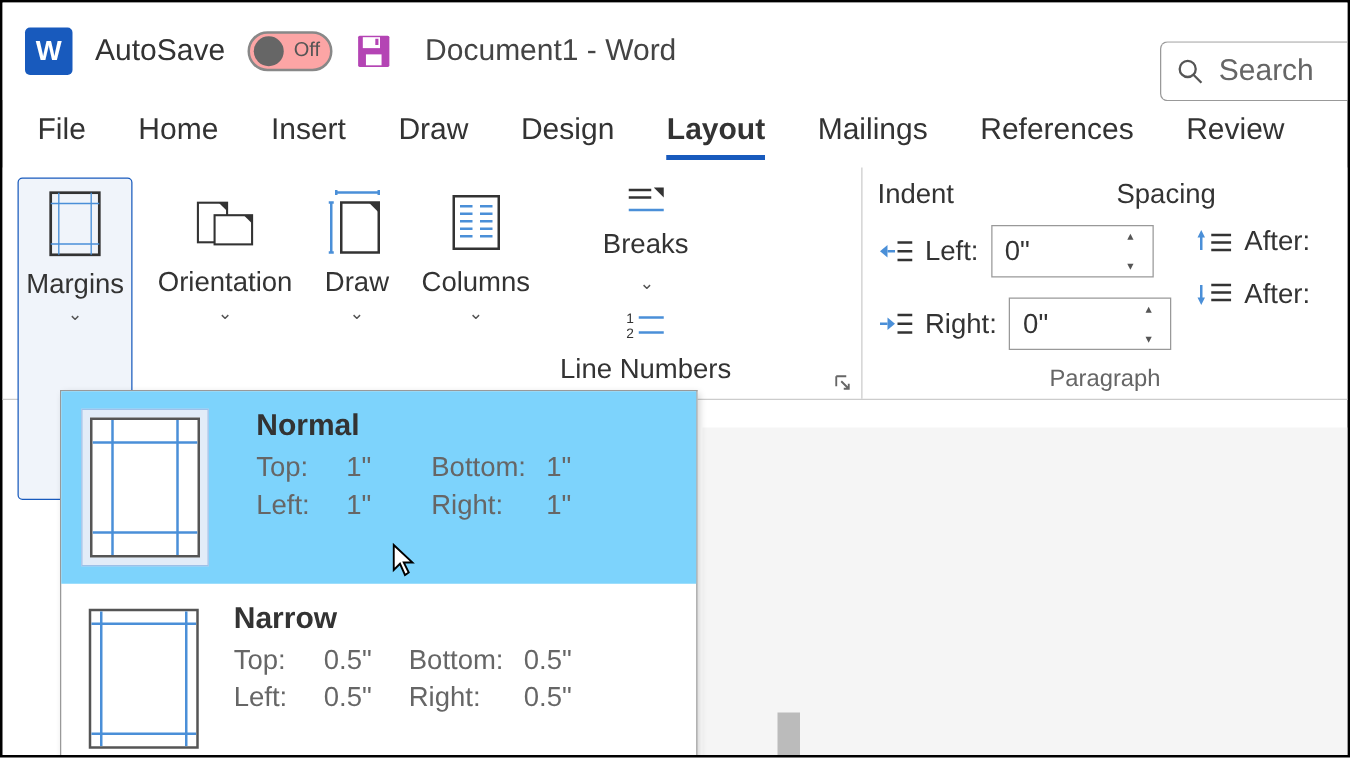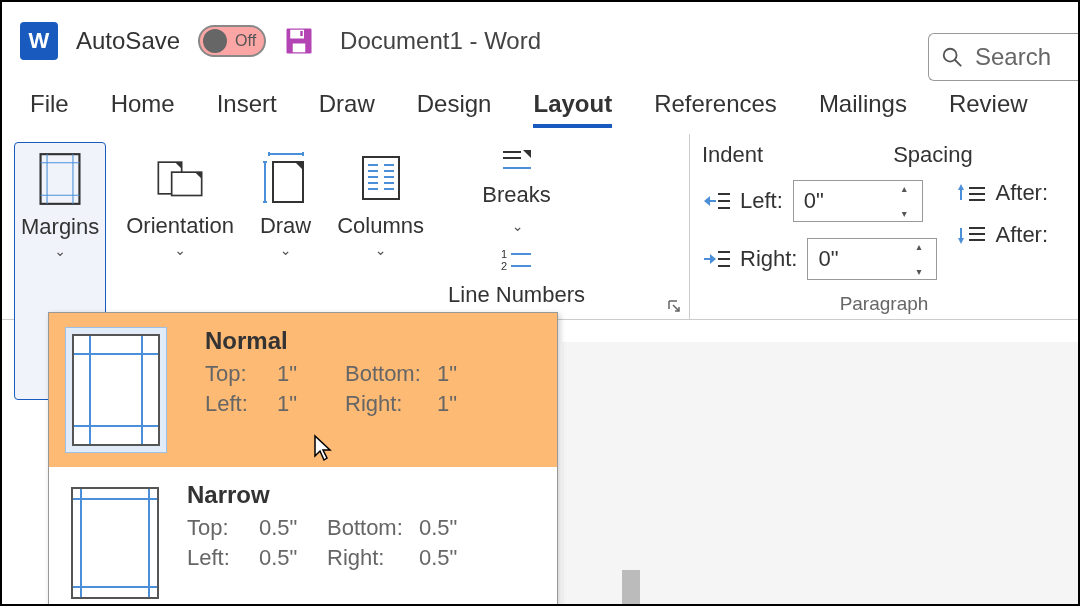--- a/index.html
+++ b/index.html
@@ -51,21 +51,21 @@
   .para-row { display: flex; align-items: center; gap: 10px; font-size: 22px; color: #333; }
   .para-icon { width: 28px; height: 22px; flex-shrink: 0; }
   .spinner { width: 130px; height: 42px; border: 1px solid #999; display: flex; align-items: center; position: relative; background: #fff; }
   .spinner-val { padding-left: 10px; font-size: 22px; color: #333; }
   .spinner-arrows { position: absolute; right: 4px; top: 2px; bottom: 2px; width: 16px; display: flex; flex-direction: column; justify-content: space-between; font-size: 10px; color: #555; }
   .spacing-icon { width: 28px; height: 22px; }
 
   
   .dropdown { position: absolute; left: 46px; top: 310px; width: 510px; background: #fff; border: 1px solid #999; border-bottom: none; box-shadow: 2px 2px 6px rgba(0,0,0,0.2); }
   .dd-item { display: flex; padding: 14px 16px; gap: 22px; }
-  .dd-item.hover { background: #fdba74; gap: 38px; }
+  .dd-item.hover { background: #7dd3fc; gap: 38px; }
   .dd-thumb { width: 88px; height: 112px; border: 2px solid #555; background: #fff; position: relative; flex-shrink: 0; }
   .dd-item.hover .dd-thumb-wrap { background: #e2ecf8; padding: 6px; border: 1px solid #9ec0e8; }
   .dd-thumb-wrap { padding: 6px; }
   .dd-info { flex: 1; }
   .dd-title { font-size: 24px; font-weight: 600; color: #333; margin-bottom: 6px; }
   .dd-grid { display: grid; grid-template-columns: 72px 68px 92px 56px; row-gap: 4px; font-size: 22px; color: #666; }
   .dd-label { }
   .dd-val { }
 
   
@@ -101,22 +101,22 @@
   </div>
 </div>
 
 <div class="tabs">
   <div class="tab">File</div>
   <div class="tab">Home</div>
   <div class="tab">Insert</div>
   <div class="tab">Draw</div>
   <div class="tab">Design</div>
   <div class="tab active">Layout</div>
+  <div class="tab">Mailings</div>
   <div class="tab">References</div>
-  <div class="tab">Mailings</div>
   <div class="tab">Review</div>
 </div>
 
 <div class="ribbon">
 
   <div class="group" style="width:688px;">
     <div class="bigbtn-row">
 
       <div class="bigbtn pressed">
         <div class="bigbtn-icon">

